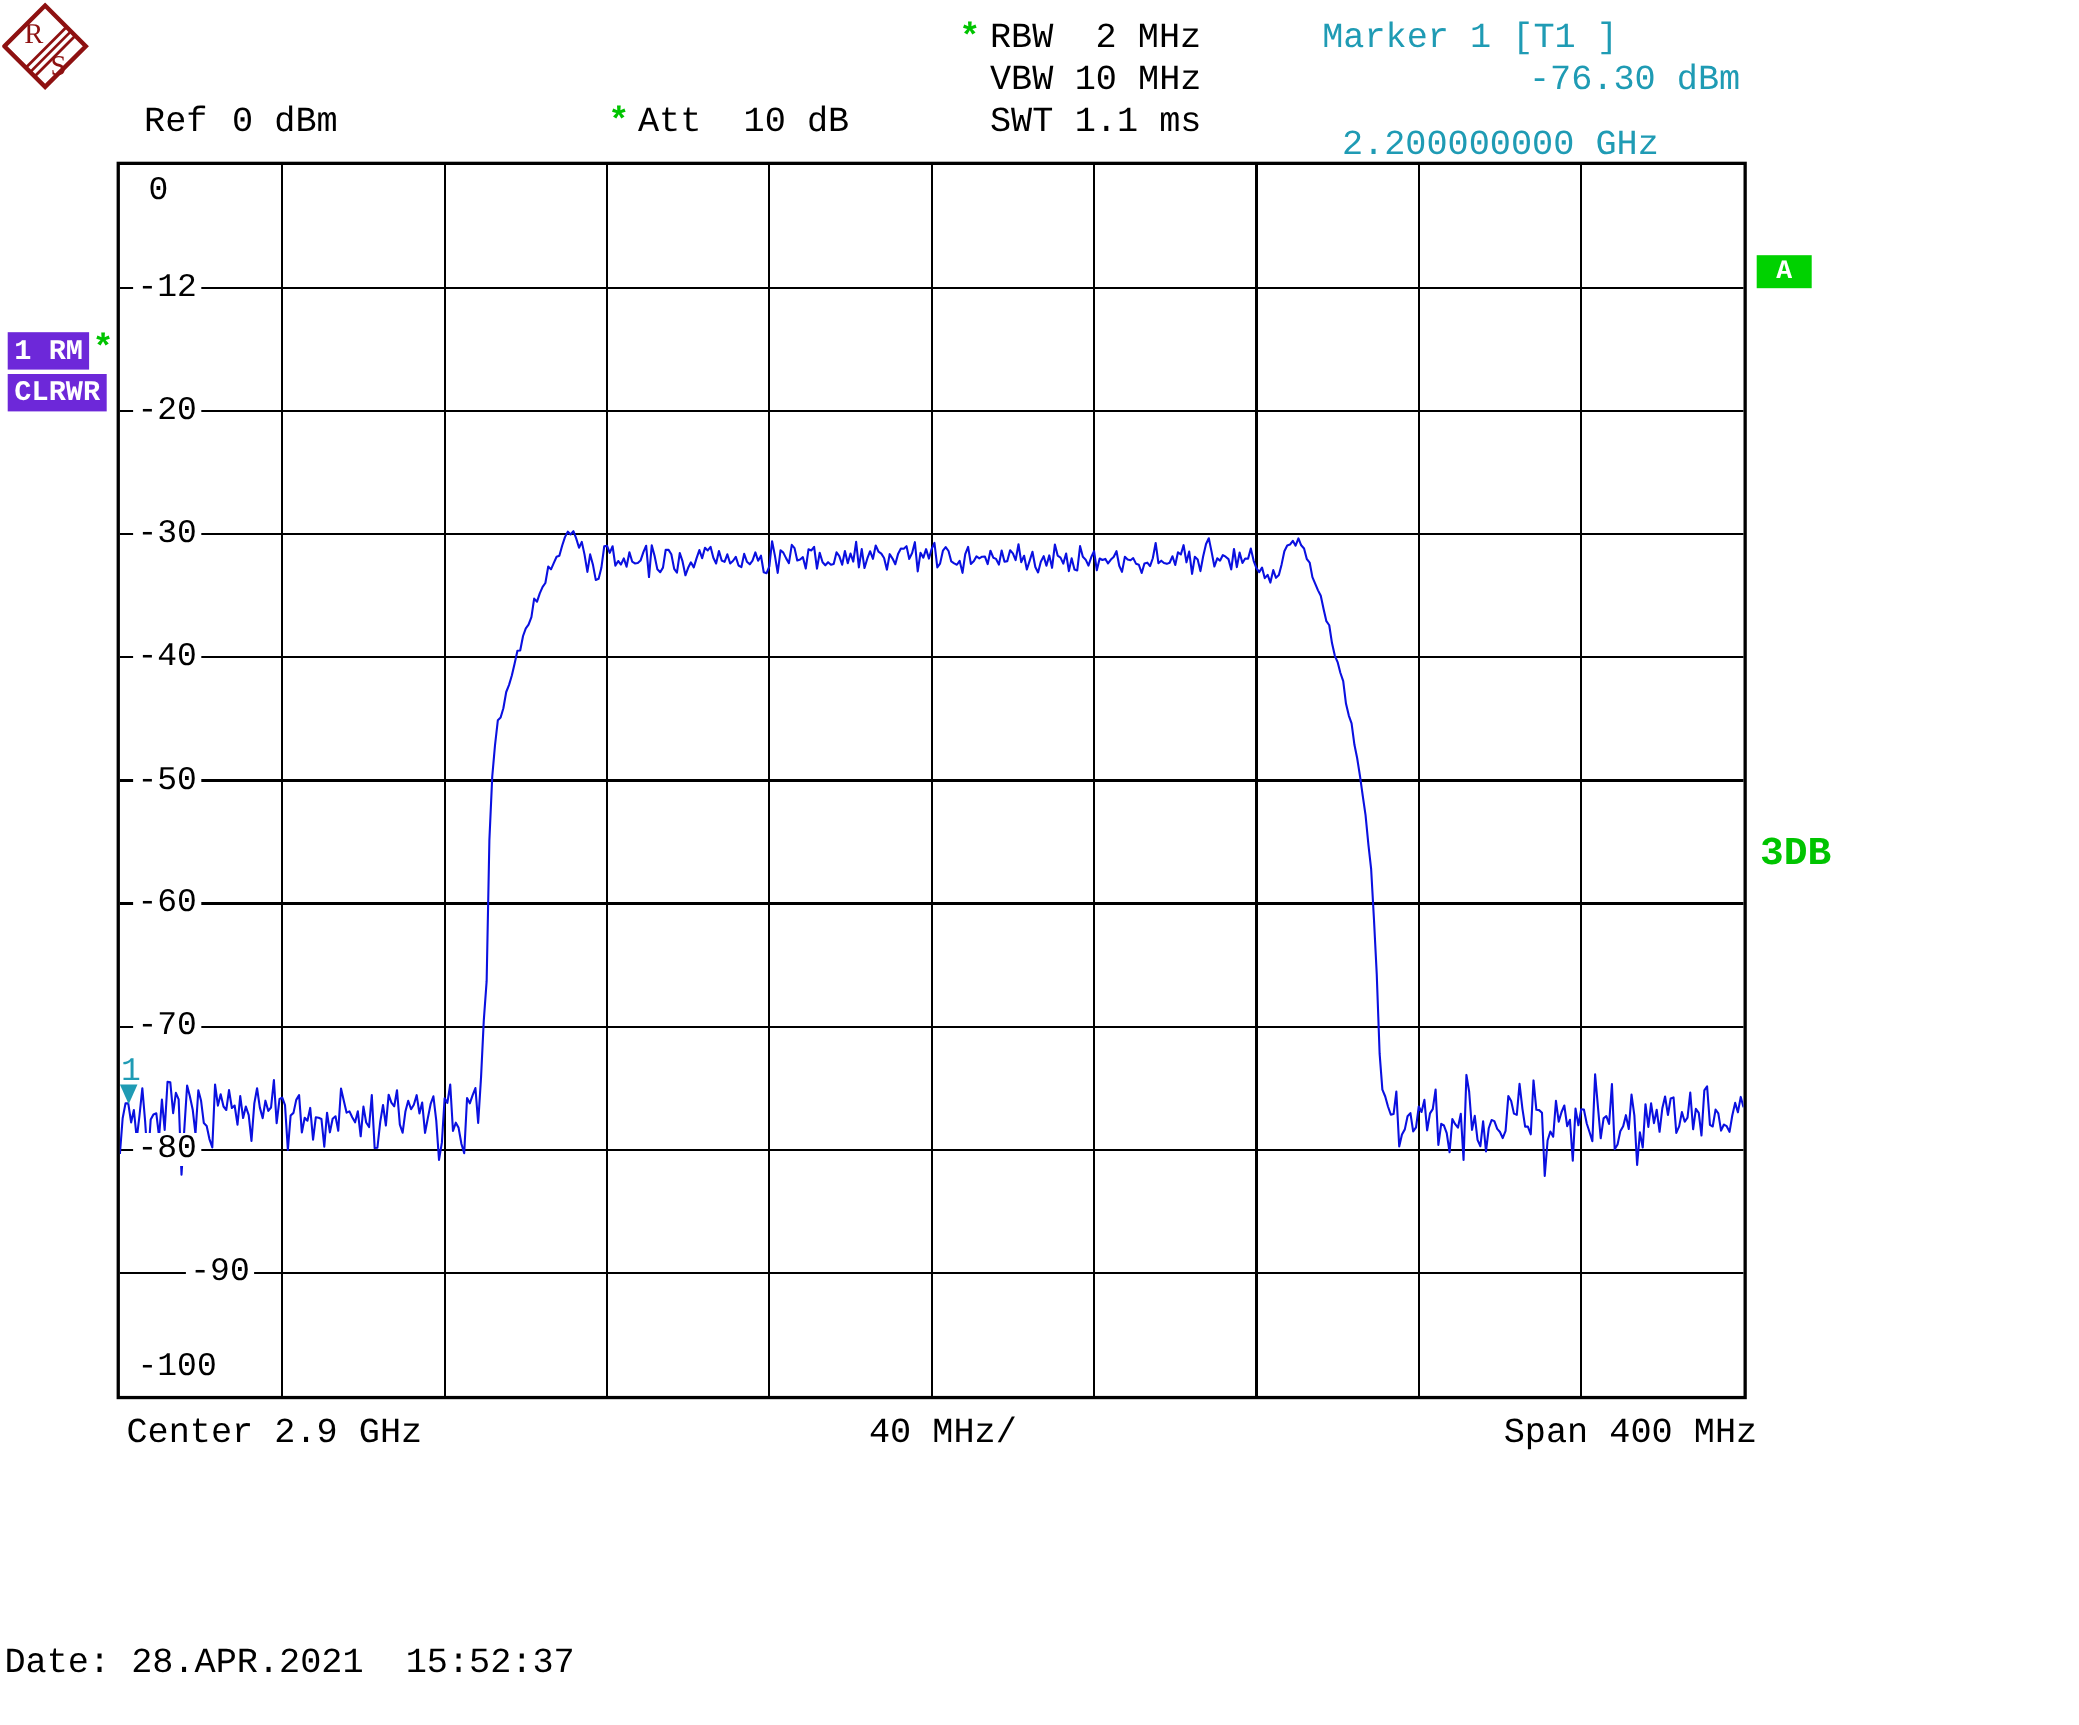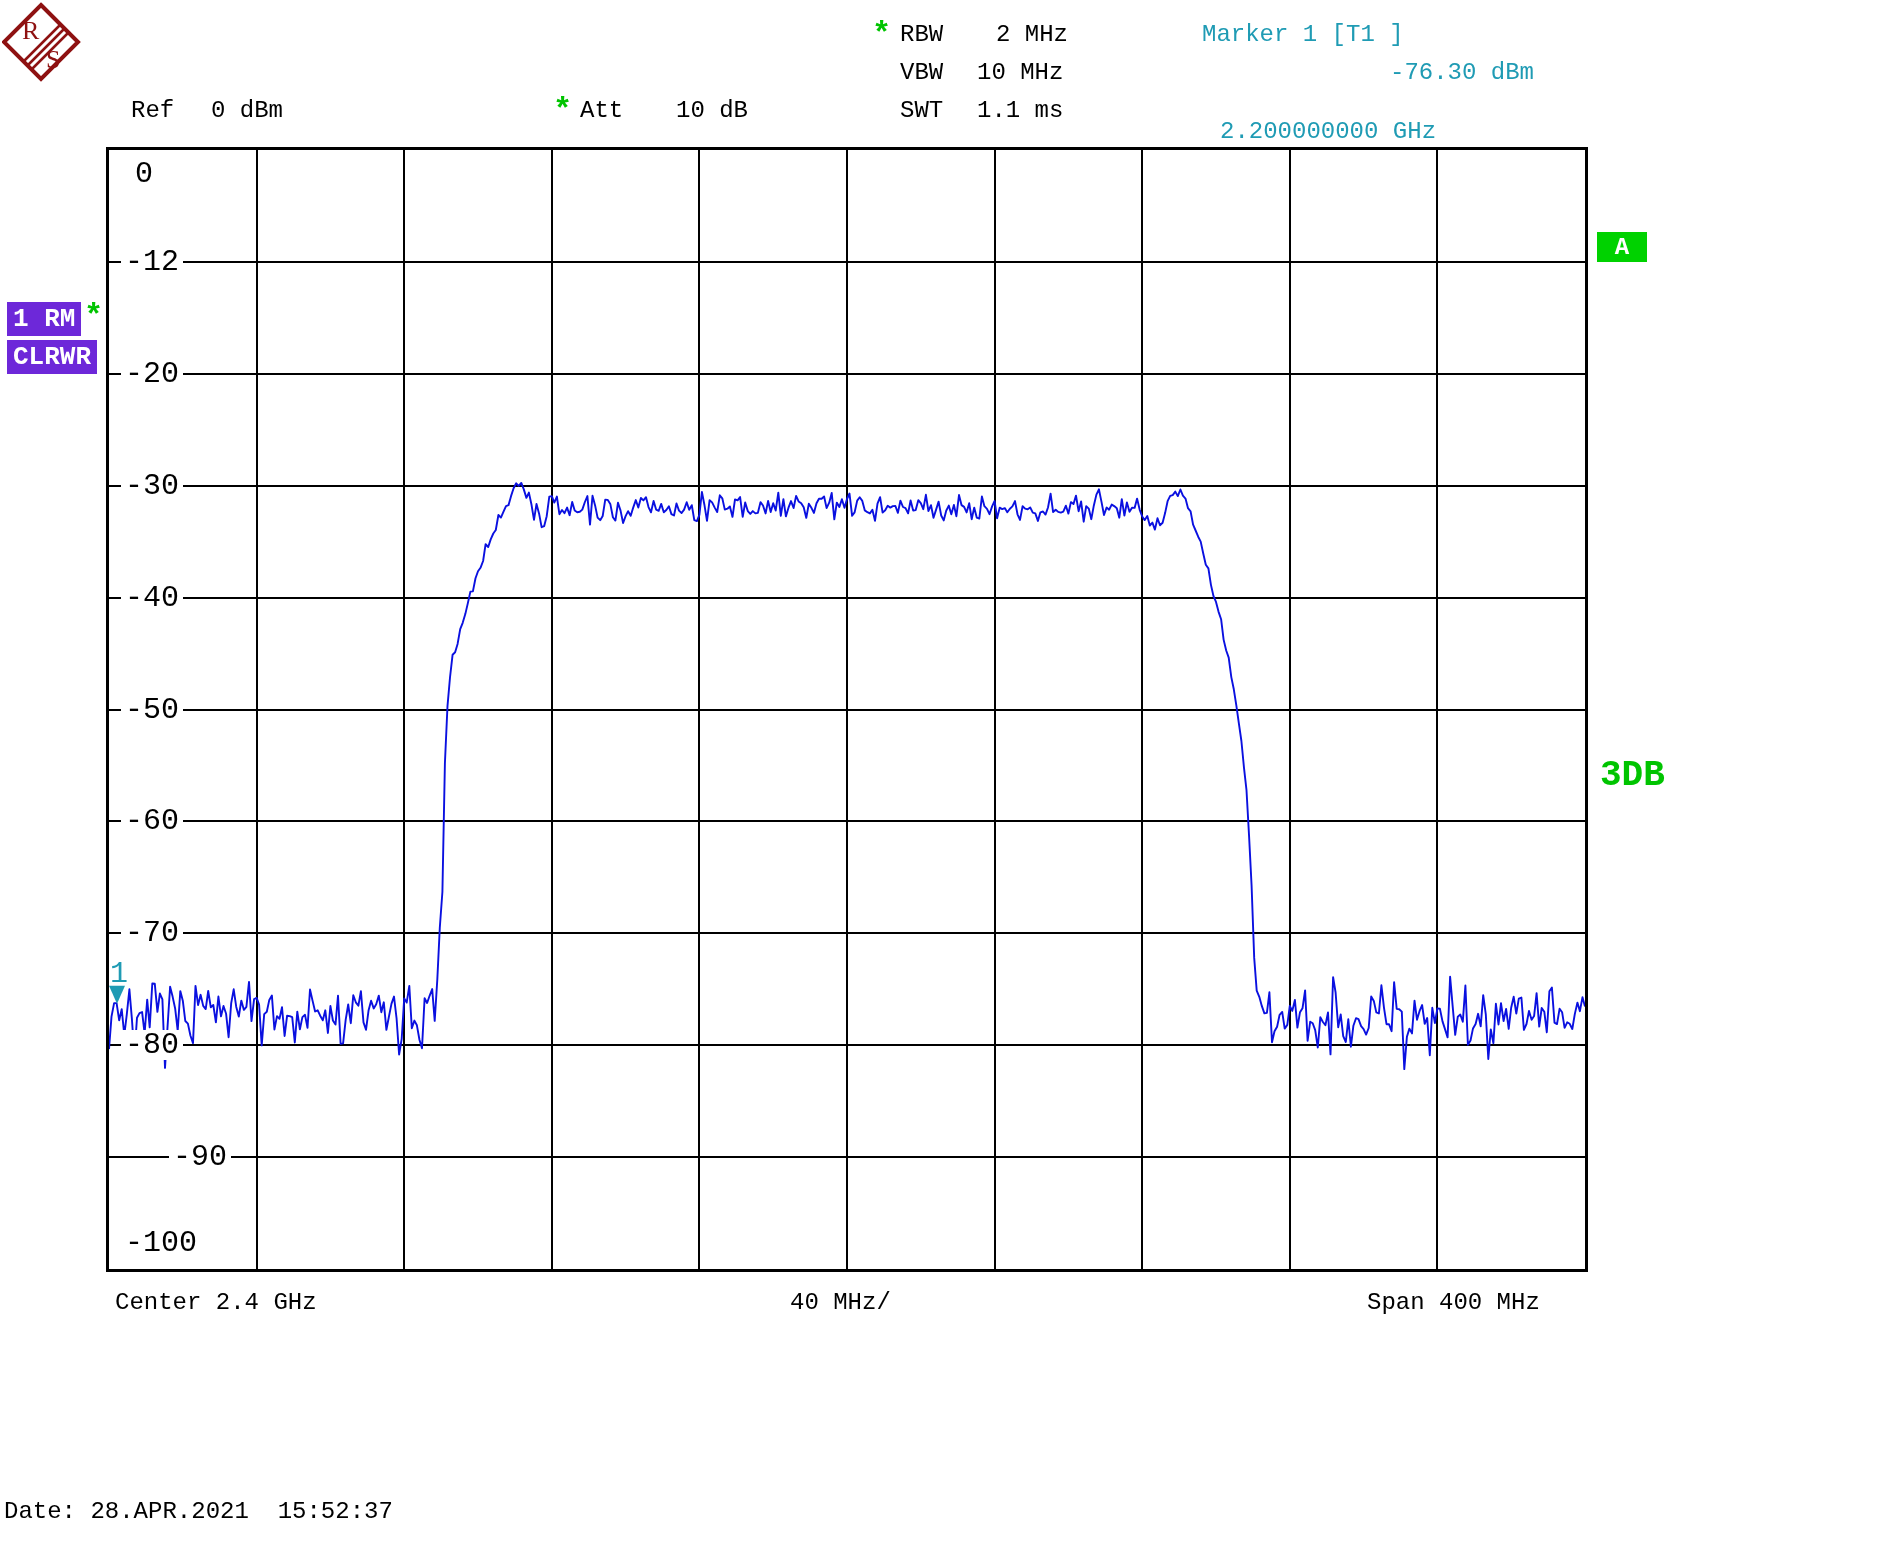--- a/index.html
+++ b/index.html
@@ -1,19 +1,19 @@
 <!DOCTYPE html>
 <html><head>
 <meta charset="utf-8">
 <style>
   html,body{margin:0;padding:0;background:#ffffff;}
   body{width:1890px;height:1568px;position:relative;overflow:hidden;
        font-family:"Liberation Mono","DejaVu Sans Mono",monospace;color:#000;}
   .abs{position:absolute;white-space:pre;}
-  .t32{font-size:24px;line-height:34px;letter-spacing:0;}
+  .t32{font-size:32px;line-height:34px;letter-spacing:0;}
   .teal{color:#1f9bb4;}
   .green{color:#00c400;font-weight:bold;}
   .star{color:#00c400;font-weight:bold;font-size:32px;line-height:34px;}
   .badge-blue{background:#6d28d9;color:#ffffff;font-weight:bold;font-size:26px;
               line-height:34px;padding:0 6px;}
   .badge-green{background:#00d200;color:#ffffff;font-weight:bold;font-size:24px;
                width:50px;height:30px;display:flex;align-items:center;justify-content:center;}
   #plot{position:absolute;left:106px;top:147px;width:1482px;height:1125px;
         border:3px solid #000;box-sizing:border-box;background:#fff;}
   #plot svg{position:absolute;left:0;top:0;}
@@ -90,17 +90,17 @@
     <span class="ytick" style="top: 335.7px; left: 12px;">-30</span>
     <span class="ytick" style="top: 447.6px; left: 12px;">-40</span>
     <span class="ytick" style="top: 559.5px; left: 12px;">-50</span>
     <span class="ytick" style="top: 671.4px; left: 12px;">-60</span>
     <span class="ytick" style="top: 783.3px; left: 12px;">-70</span>
     <span class="ytick" style="top: 895.2px; left: 12px;">-80</span>
     <span class="ytick" style="top: 1007.1px; left: 12px; margin-left: 48px;">-90</span>
     <span class="ytick" style="top: 1093px; left: 12px;">-100</span>
   </div>
 
-<span class="abs t32" style="left:115px;top:1286px;">Center 2.4 GHz</span>
+<span class="abs t32" style="left:115px;top:1286px;">Center 2.9 GHz</span>
 <span class="abs t32" style="left:790px;top:1286px;">40 MHz/</span>
 <span class="abs t32" style="left:1367px;top:1286px;">Span 400 MHz</span>
 
 <span class="abs t32" style="left:4px;top:1495px;">Date: 28.APR.2021  15:52:37</span>
 
 </body></html>

